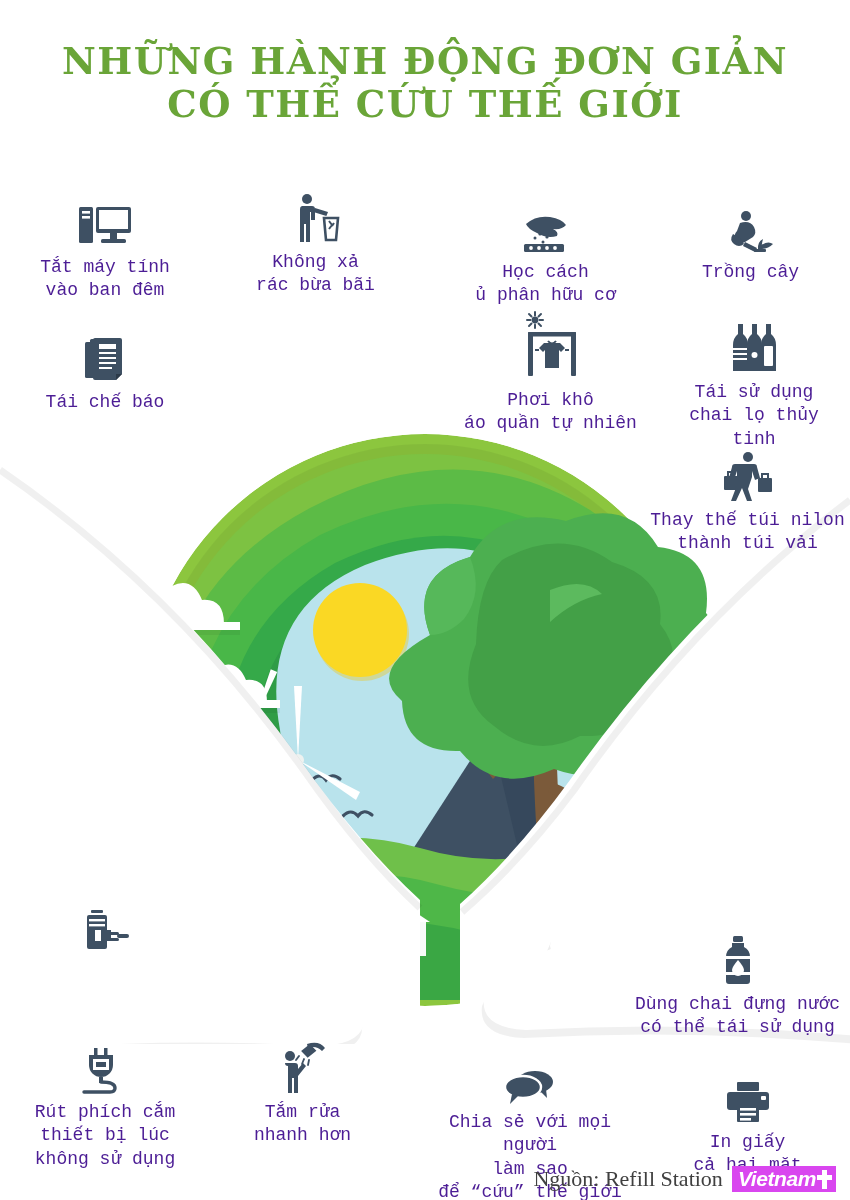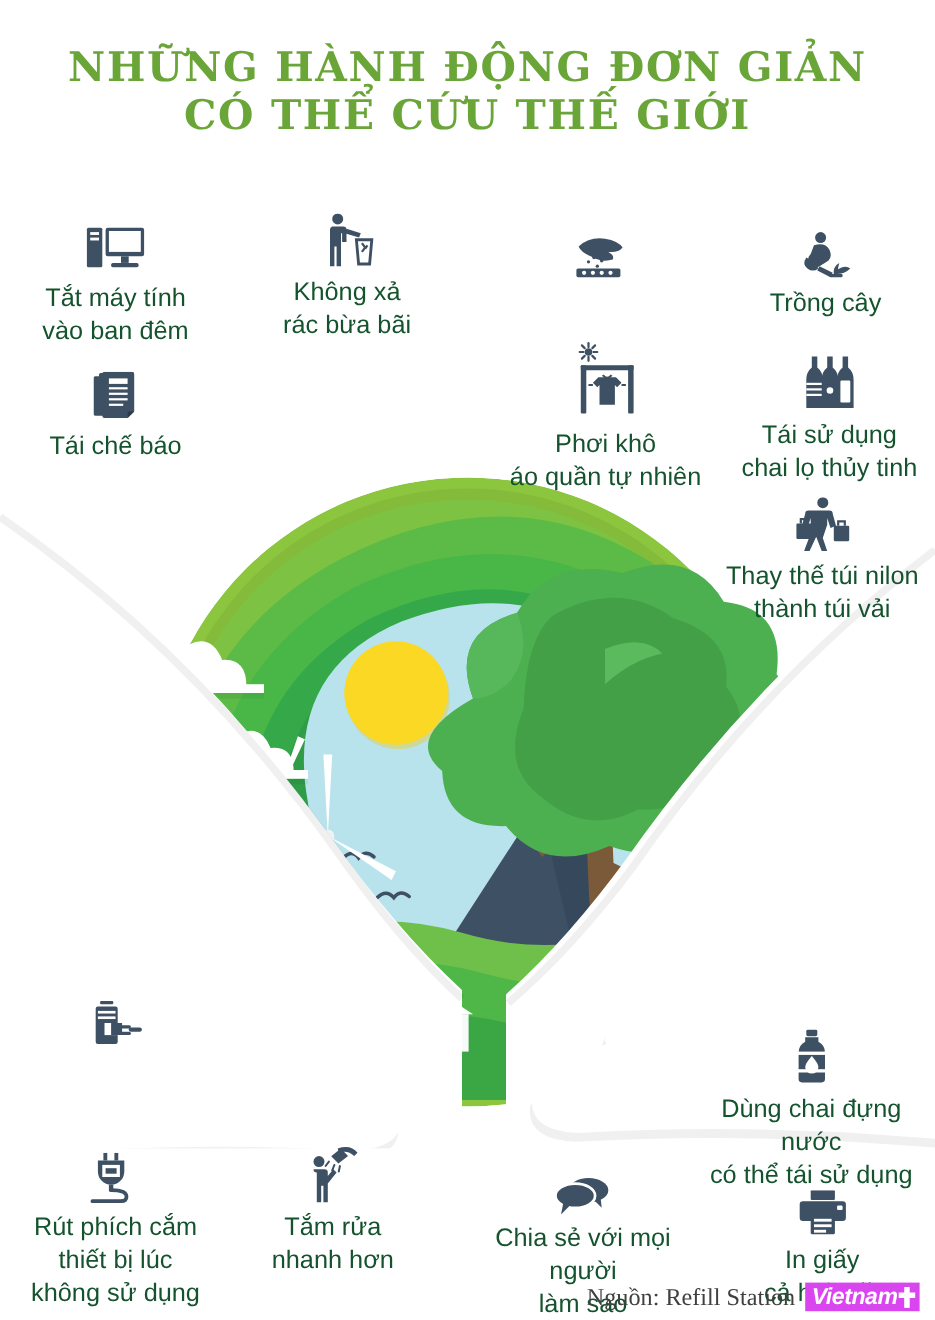--- a/index.html
+++ b/index.html
@@ -26,22 +26,22 @@
 
   
   .hands{position:absolute;left:0;top:430px;width:850px;height:640px;z-index:20;pointer-events:none;}
   .hands svg{display:block;width:850px;height:640px;}
 
   
   .item{position:absolute;z-index:30;text-align:center;}
   .item .ico{height:54px;display:flex;align-items:flex-end;justify-content:center;margin-bottom:7px;}
   .item .ico svg{display:block;}
   .item .cap{
-    font-size:23px;line-height:1.30;color:#14532d;white-space:pre-line;
-    font-family:Liberation Sans, sans-serif;
+    font-size:18px;line-height:1.30;color:#4c1d95;white-space:pre-line;
+    font-family:Liberation Mono, monospace;
   }
 
   
   .source-row{position:absolute;right:14px;bottom:8px;z-index:45;display:flex;align-items:center;gap:9px;}
   .source-txt{font-size:22px;color:#404040;font-family:"Liberation Serif","DejaVu Serif",serif;}
   .vplus{
     background:#d946ef;color:#ffffff;font-weight:bold;font-style:italic;
     font-family:"Liberation Sans","DejaVu Sans",sans-serif;
     font-size:21px;letter-spacing:-.4px;padding:2px 4px 3px 6px;
     display:flex;align-items:flex-end;line-height:1;
@@ -276,20 +276,22 @@
         <rect x="4" y="30" width="40" height="8" rx="1.5"></rect>
         <g fill="#fff">
               <circle cx="11" cy="34" r="1.9"></circle>
               <circle cx="19" cy="34" r="1.9"></circle>
               <circle cx="27" cy="34" r="1.9"></circle>
               <circle cx="35" cy="34" r="1.9"></circle>
             </g>
       </g>
         </svg>
     </div>
+    <div class="cap">Học cách
+ủ phân hữu cơ</div>
   </div>
 
   <div class="item" style="left:668px;top:200px;width:165px;">
     <div class="ico">
       <svg width="48" height="44" viewBox="0 0 48 44">
           <g fill="#3e5063">
         <circle cx="19" cy="6" r="5"></circle>
         <path d="M13 13 q10 -3 14 4 q3 6 -1 10 l-8 5 q-5 3 -9 -2 q-3 -5 1 -9 Z"></path>
         <path d="M6 24 q-4 6 1 10 q5 4 10 0 l-4 -6 Z"></path>
         <path d="M18 32 l12 6 -2 4 -12 -6 Z"></path>

